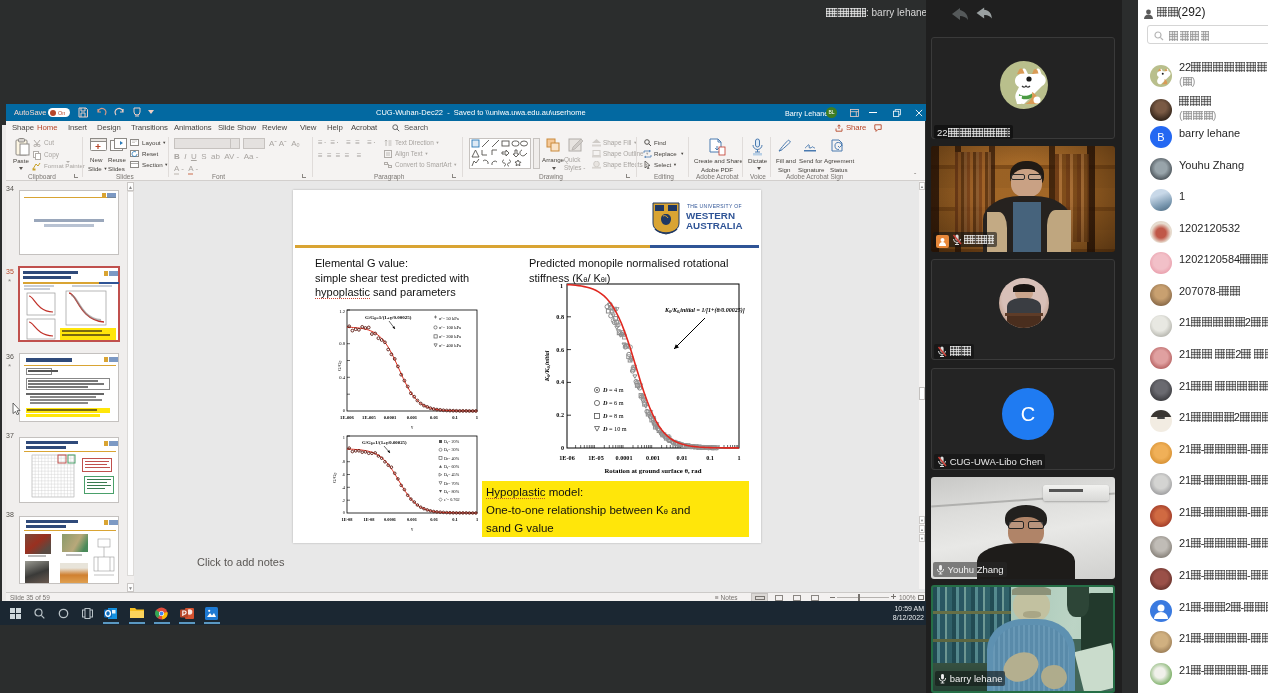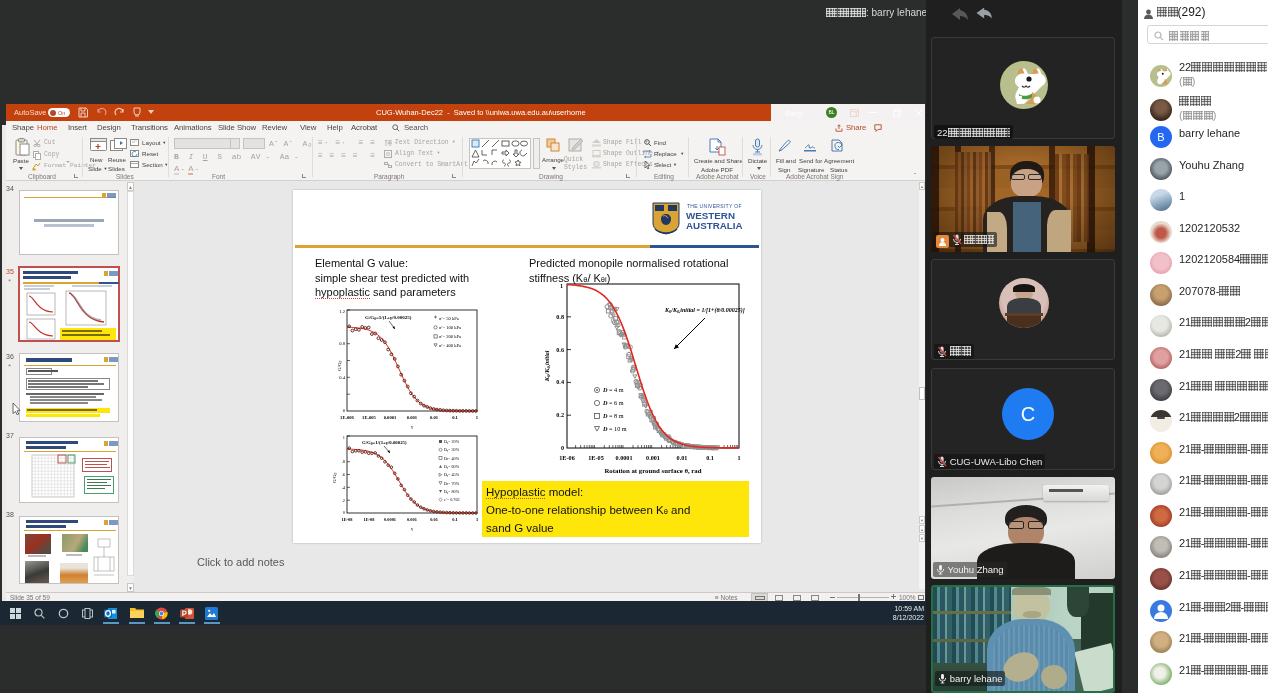--- a/index.html
+++ b/index.html
@@ -9,32 +9,32 @@
  repeating-linear-gradient(to right, rgba(255,255,255,0) 0 9.7px, #fff 9.7px 11px),
  repeating-linear-gradient(to bottom, rgba(45,45,45,.62) 0 1px, rgba(45,45,45,.1) 1px 2.6px),
  repeating-linear-gradient(to right, rgba(45,45,45,.56) 0 1px, rgba(45,45,45,.08) 1px 2.8px);}
 
 .zw{display:inline-block;height:10px;vertical-align:-1px;background:
  repeating-linear-gradient(to right, rgba(0,0,0,0) 0 10.6px, rgba(0,0,0,.55) 10.6px 12px),
  repeating-linear-gradient(to bottom, rgba(240,240,240,.75) 0 1px, rgba(240,240,240,.12) 1px 2.6px),
  repeating-linear-gradient(to right, rgba(240,240,240,.7) 0 1px, rgba(240,240,240,.11) 1px 2.8px);}
 .rl{position:absolute;font-size:6.5px;color:#7a7672;}
 .rt{position:absolute;font-size:6.2px;color:#44403c;}
-.rg{position:absolute;font-size:6.4px;color:#a8a4a0;font-family:Liberation Mono, monospace;}
+.rg{position:absolute;font-size:6.4px;color:#a8a4a0;}
 .sep{position:absolute;width:1px;background:#e0dcda;top:3px;height:40px;}
 </style></head>
 <body>
 <div id="root">
 
 <div class="abs" id="share" style="left:0;top:0;width:926px;height:693px;background:#2b2d2d;">
   <div class="abs" style="left:826px;top:7px;color:#d8d8d8;font-size:10px;white-space:nowrap;"><span class="zw" style="width:40px;height:9.5px;"></span>: barry lehane;</div>
 
   <div class="abs" id="ppt" style="left:6px;top:104px;width:919px;height:497px;background:#f3f1f1;">
 
-    <div class="abs" id="titlebar" style="left:0;top:0;width:765px;height:17px;background:#c2410c;color:#fff;">
+    <div class="abs" id="titlebar" style="left:0;top:0;width:920px;height:17px;background:#0369a1;color:#fff;">
       <div class="abs" style="left:8px;top:4px;font-size:7.5px;color:#f5d9d0;">AutoSave</div>
       <div class="abs" style="left:42px;top:4px;width:22px;height:9px;border-radius:5px;background:#fff;">
             <div class="abs" style="left:2px;top:1.5px;width:6px;height:6px;border-radius:3px;background:#b7472a;"></div>
             <div class="abs" style="left:10px;top:2px;font-size:5.5px;color:#b7472a;">On</div>
           </div>
       <svg class="abs" style="left:72px;top:3px" width="10" height="11" viewBox="0 0 10 11">
             <path d="M1 1h7l1.5 1.5V10H1z" fill="none" stroke="#f0cfc5" stroke-width="1"></path>
             <path d="M3 1v3h4V1M3 10V6h4v4" fill="none" stroke="#f0cfc5" stroke-width="1"></path>
           </svg>
       <svg class="abs" style="left:90px;top:3px" width="11" height="10" viewBox="0 0 11 10">

